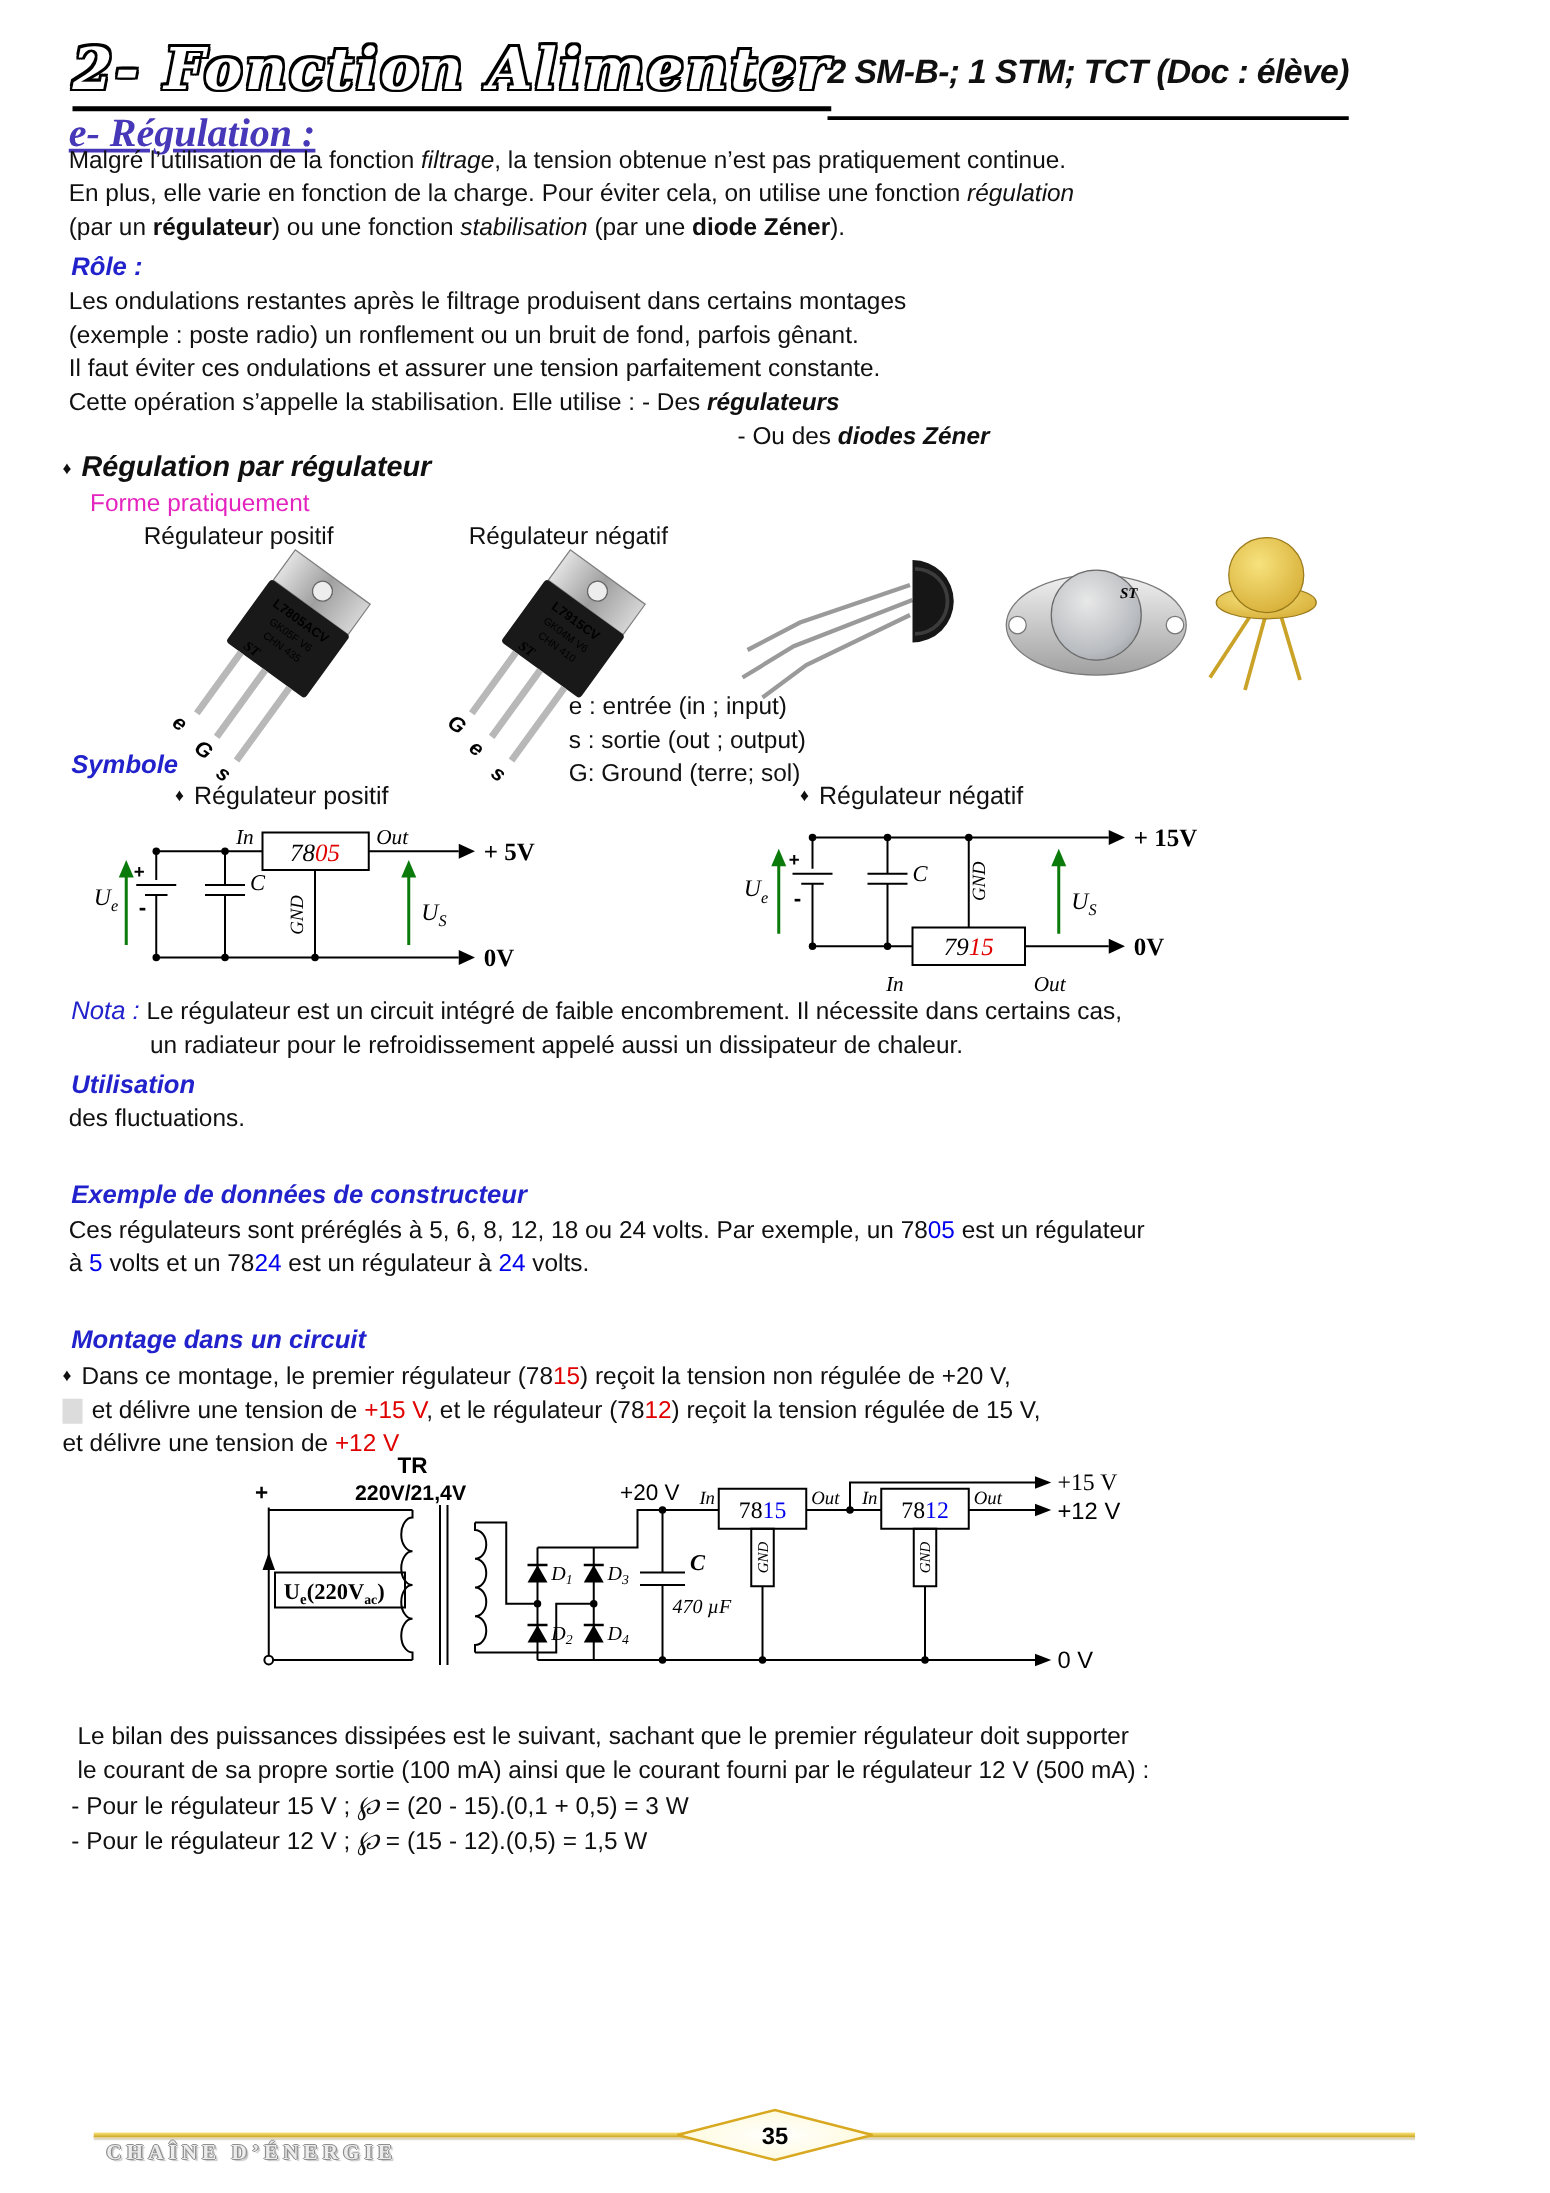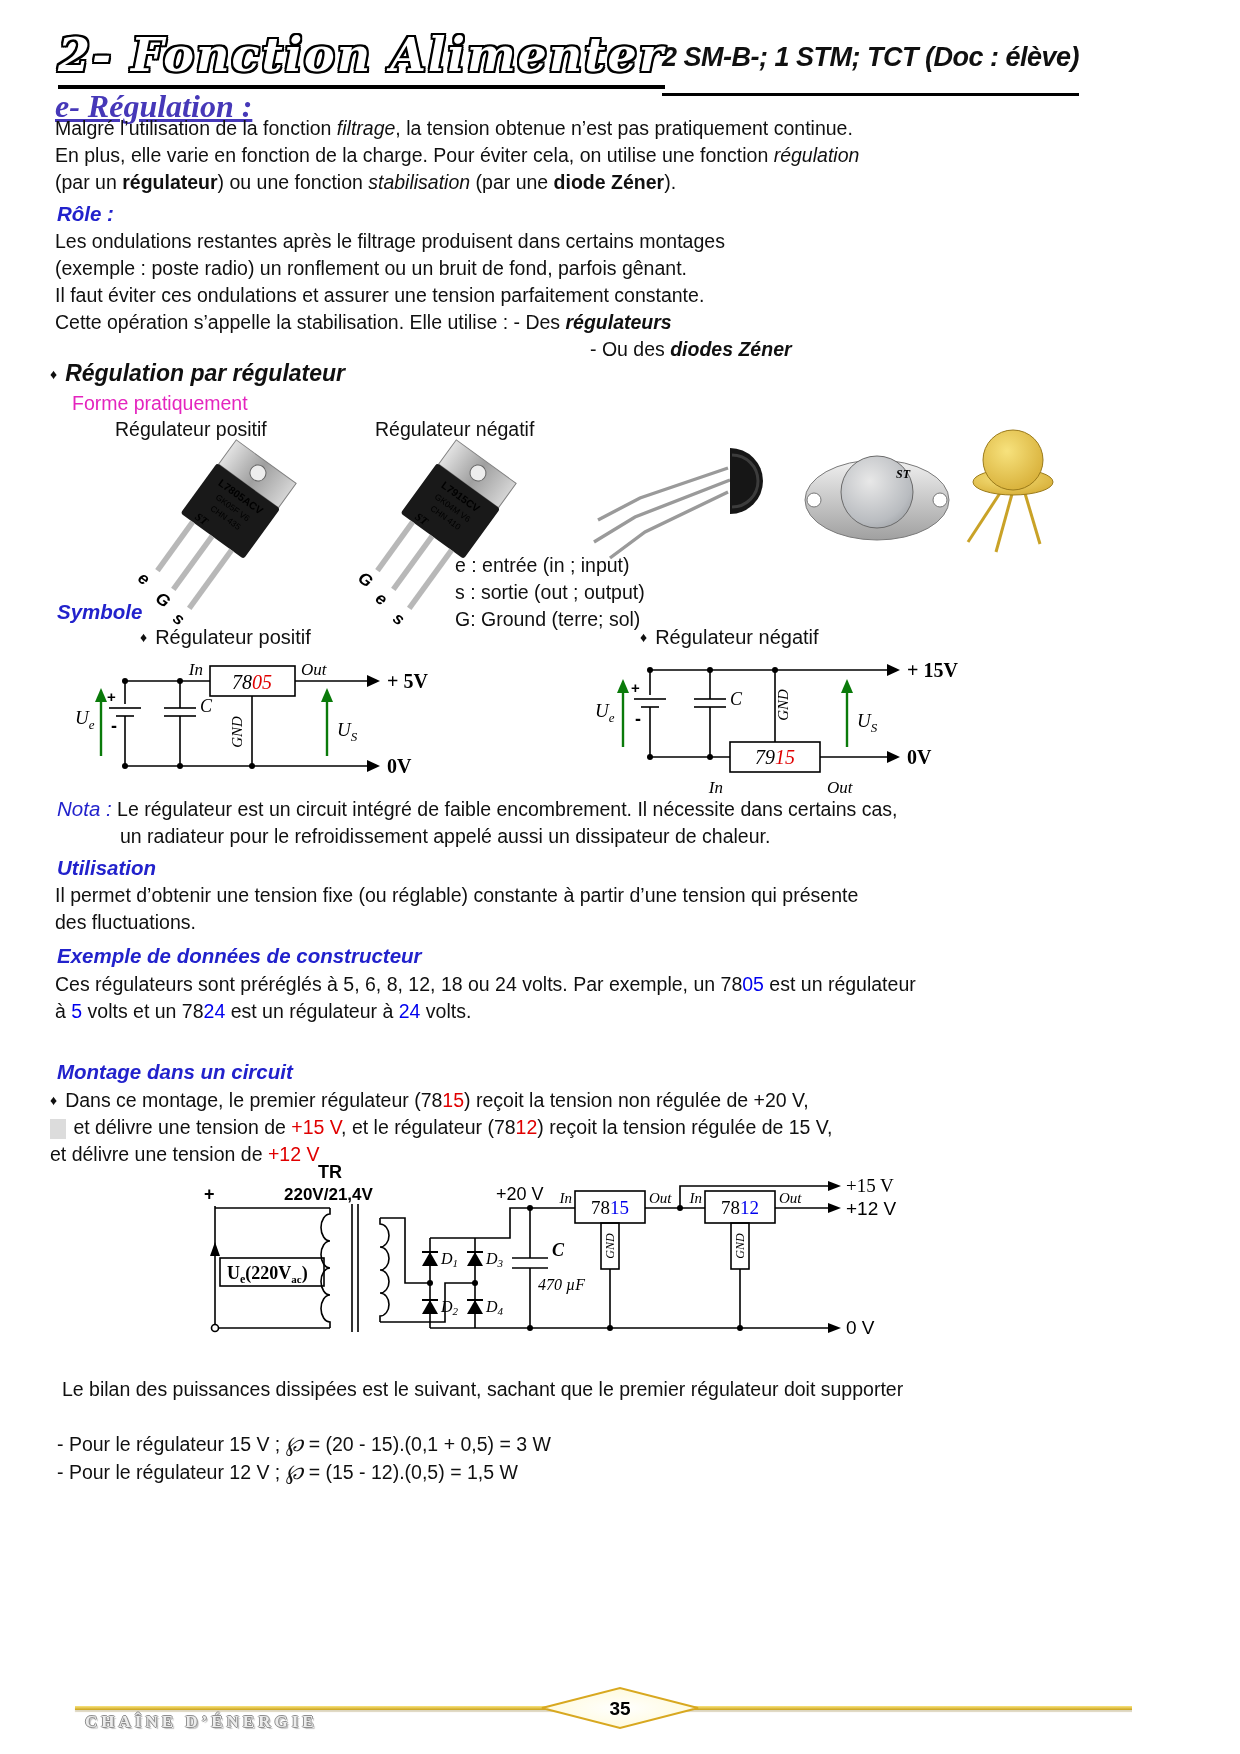--- a/index.html
+++ b/index.html
@@ -260,21 +260,20 @@
     <text class="sans" x="50" y="80" font-size="18" font-weight="bold">-</text>
     <text x="322" y="32" font-size="20" font-weight="bold" fill="#e00000">+ 15V</text>
     <text x="322" y="119" font-size="20" font-weight="bold">0V</text>
   </svg>
 
   <div class="t" style="left:57px;top:795px"><span class="bh" style="position:static">Nota :</span><span> Le régulateur est un circuit intégré de faible encombrement. Il nécessite dans certains cas,</span></div>
   <div class="t" style="left:120px;top:823px">un radiateur pour le refroidissement appelé aussi un dissipateur de chaleur.</div>
 
   <h3 class="bh" style="left:57px;top:856px">Utilisation</h3>
   <div class="t" style="left:55px;top:882px">
-    <div> Il permet d’obtenir une tension fixe (ou réglable) constante à partir d’une tension qui présente</div>
     <div>des fluctuations.</div>
   </div>
 
   <h3 class="bh" style="left:57px;top:944px">Exemple de données de constructeur</h3>
   <div class="t" style="left:55px;top:971px">
     <div><span>Ces régulateurs sont préréglés à 5, 6, 8, 12, 18 ou 24 volts. Par exemple, un 78</span><span class="blue">05</span><span> est un régulateur</span></div>
     <div><span>à </span><span class="blue">5</span><span> volts et un 78</span><span class="blue">24</span><span> est un régulateur à </span><span class="blue">24</span><span> volts.</span></div>
   </div>
 
   <h3 class="bh" style="left:57px;top:1060px">Montage dans un circuit</h3>
@@ -355,20 +354,21 @@
     <text class="sit" transform="rotate(-90 540 88)" x="540" y="92" text-anchor="middle" font-size="12">GND</text>
     <text class="sit" x="352" y="98" font-size="18" font-weight="bold">C</text>
     <text class="sit" x="338" y="132" font-size="16">470 µF</text>
     <text class="s ans" x="646" y="34" font-size="19">+15 V</text>
     <text class="sans" x="646" y="57" font-size="19">+12 V</text>
     <text class="sans" x="646" y="176" font-size="19">0 V</text>
   </svg>
 
   <div class="t" style="left:62px;top:1376px">
     <div> Le bilan des puissances dissipées est le suivant, sachant que le premier régulateur doit supporter</div>
+    <div>le courant de sa propre sortie (100 mA) ainsi que le courant fourni par le régulateur 12 V (500 mA) :</div>
   </div>
   <div class="t" style="left:57px;top:1431px"><span>- Pour le régulateur 15 V ; </span><span class="script-p">℘</span><span> = (20 - 15).(0,1 + 0,5) = 3 W</span></div>
   <div class="t" style="left:57px;top:1459px"><span>- Pour le régulateur 12 V ; </span><span class="script-p">℘</span><span> = (15 - 12).(0,5) = 1,5 W</span></div>
 
   <div class="gold-rule" style="left:75px;top:1706px;width:1090px"></div>
   <svg class="abs" style="left:540px;top:1686px" width="160" height="44" viewBox="0 0 160 44">
     <polygon points="2,22 80,2 158,22 80,42" fill="url(#diamondG)" stroke="#d8a820" stroke-width="2"></polygon>
     <text class="sans" x="80" y="29" text-anchor="middle" font-size="19" font-weight="bold">35</text>
   </svg>
   <div class="brand" style="left:85px;top:1712px">CHAÎNE D’ÉNERGIE</div>

